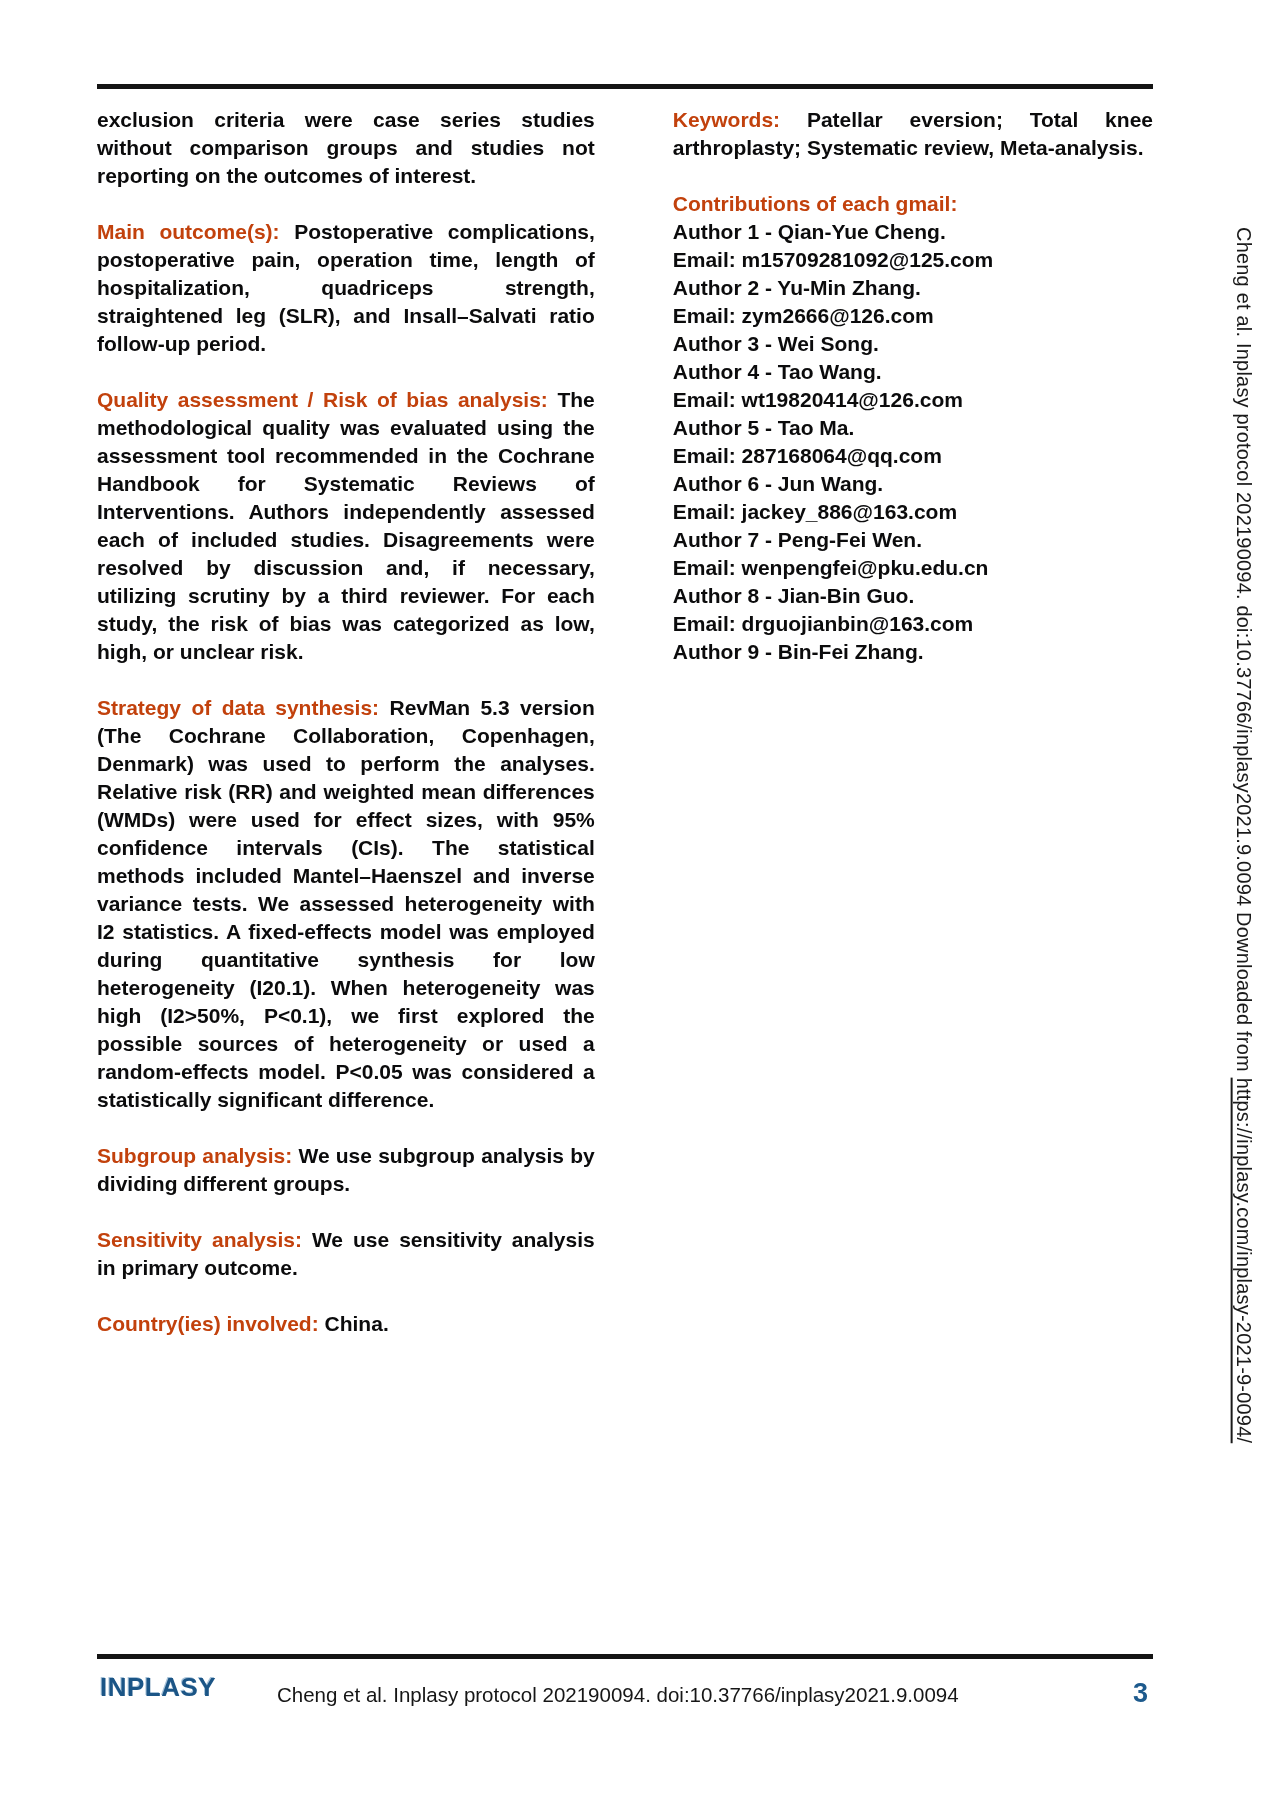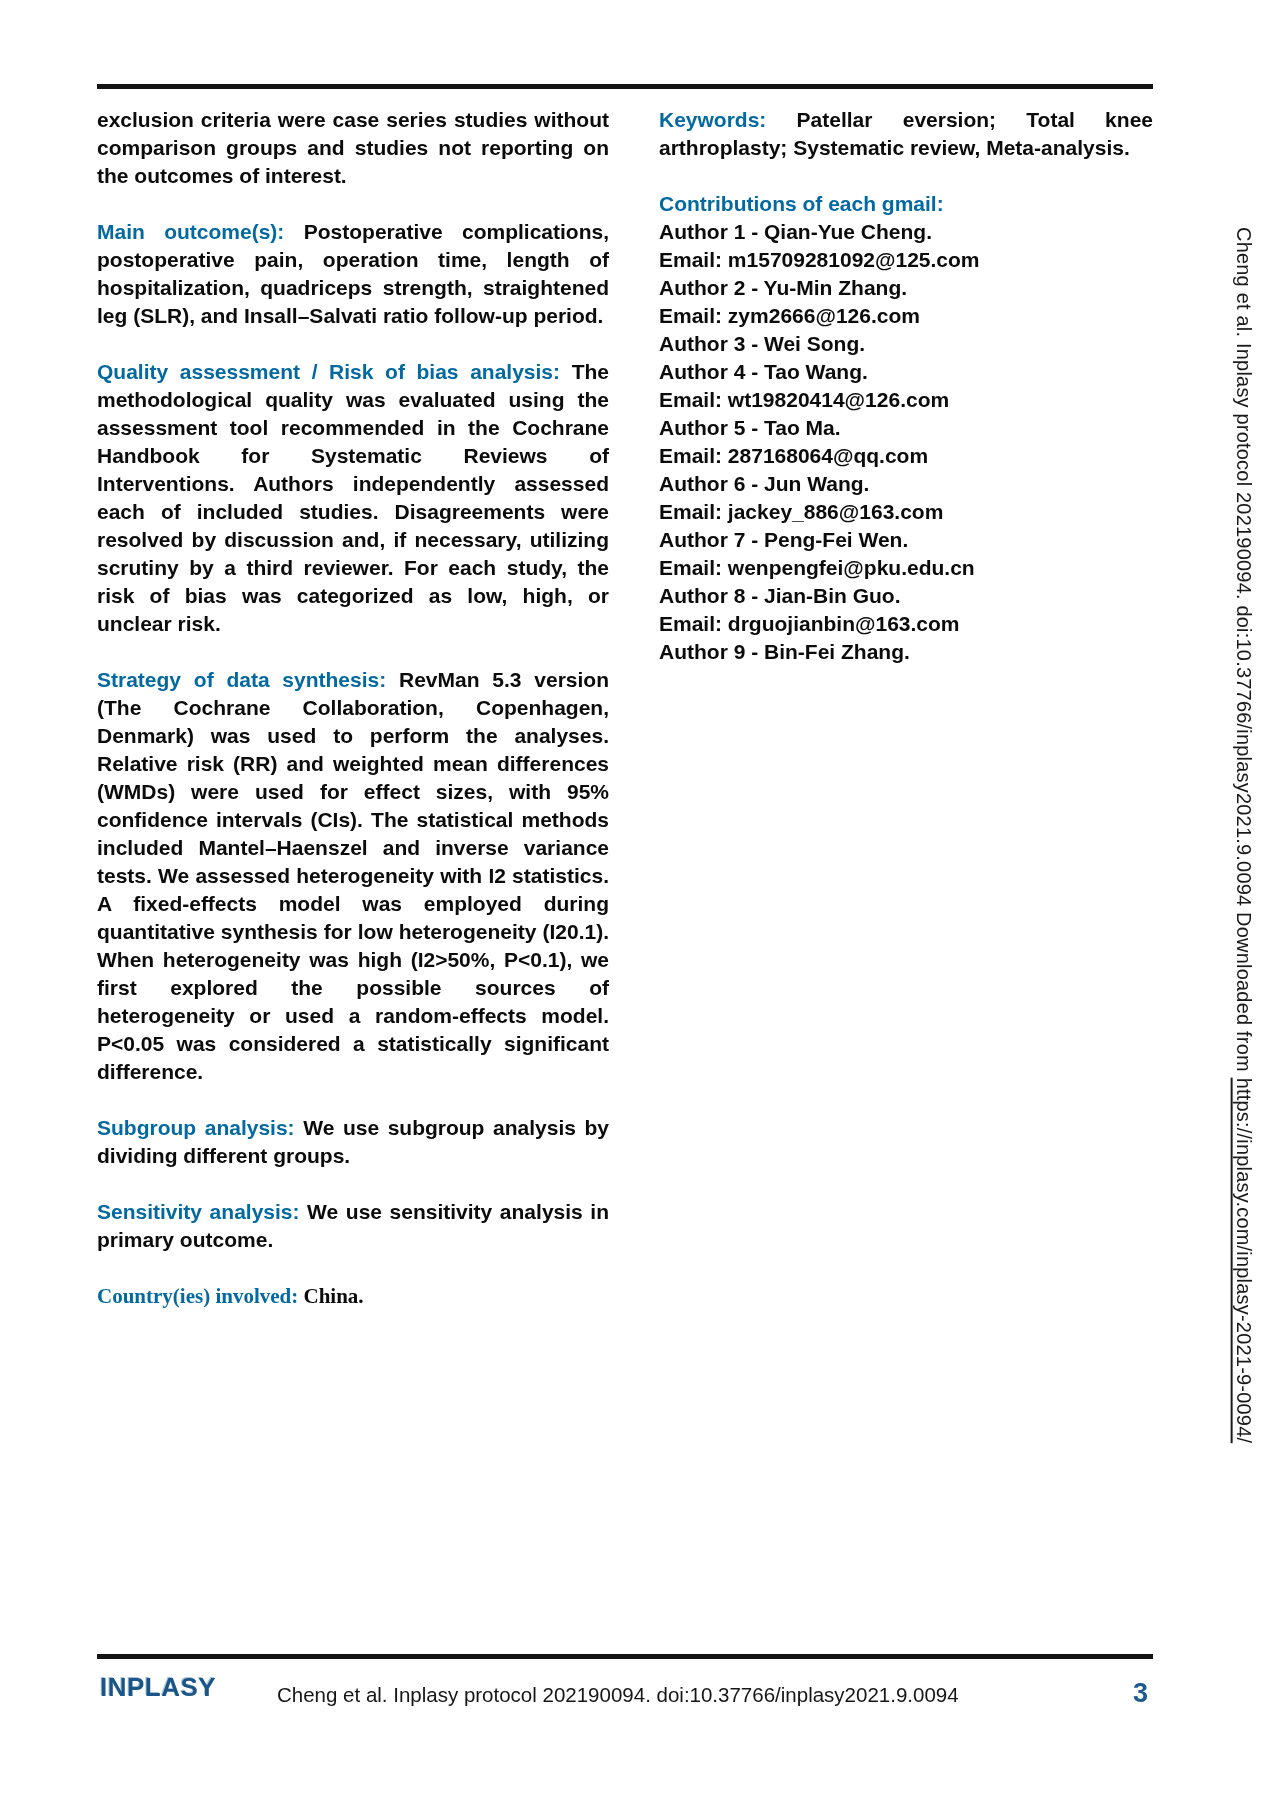--- a/index.html
+++ b/index.html
@@ -5,29 +5,29 @@
   html,body{margin:0;padding:0;background:#ffffff;}
   body{width:1273px;height:1800px;position:relative;font-family:"Liberation Sans",sans-serif;}
   .page{position:absolute;inset:0;background:#fff;overflow:hidden;}
 
   .rule{position:absolute;left:97px;width:1056px;height:5px;background:#141414;}
   .rule.top{top:84px;}
   .rule.bottom{top:1654px;}
 
   .columns{
     position:absolute;left:97px;top:106px;width:1056px;
-    display:flex;gap:50px;
+    display:flex;gap:78px;
     color:#0b0b0c;
     font-weight:700;font-size:21px;line-height:28px;
   }
   .col-left{width:512px;}
   .col-right{width:494px;}
   .col-left p, .col-right p{margin:0 0 28px 0;text-align:justify;}
-  .col-left p:last-child{margin-bottom:16px;font-family:Liberation Serif, serif;}
-  .sec-head{color:#0369a1;}
+  .col-left p:last-child{margin-bottom:16px;}
+  .sec-head{color:#c2410c;}
   .contrib-line{text-align:left;}
 
   .side-note{
     position:absolute;left:1232px;top:227px;height:1320px;
     writing-mode:vertical-rl;white-space:nowrap;
     font-size:20px;font-weight:400;color:#1a1a1a;letter-spacing:0.2px;
   }
   .side-note .link{text-decoration:underline;color:#1a1a1a;}
 
   .footer-logo{

